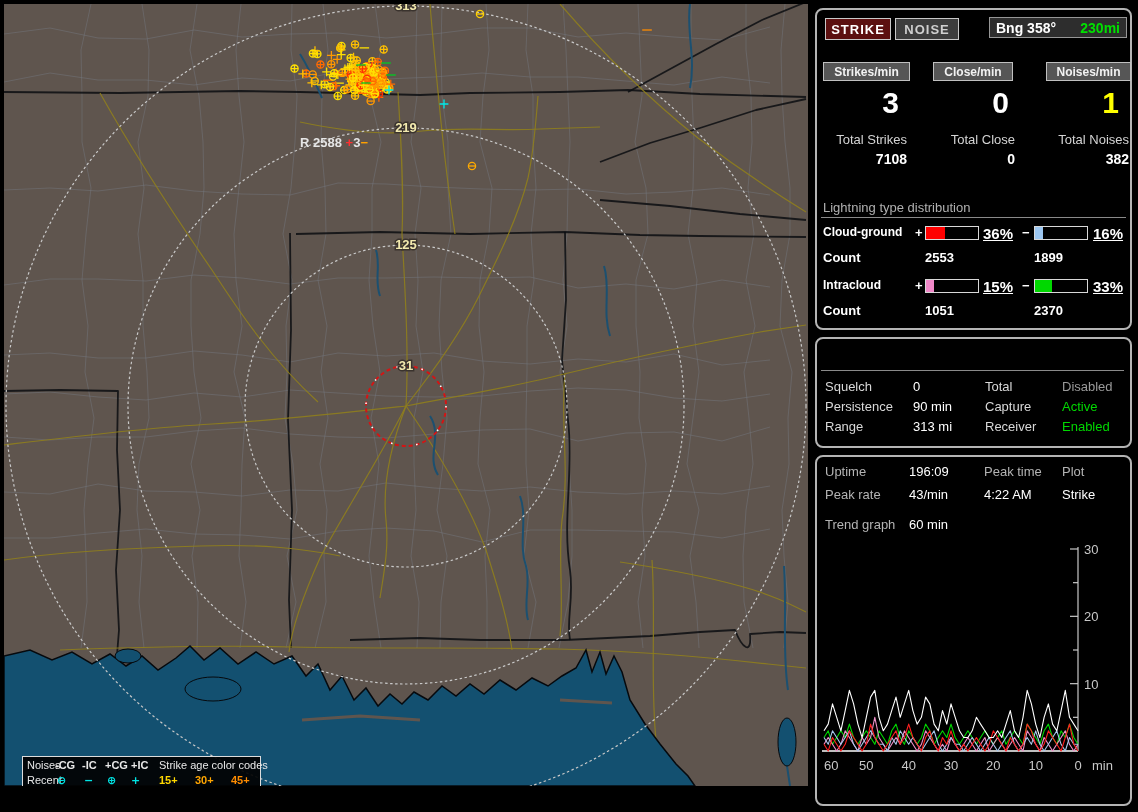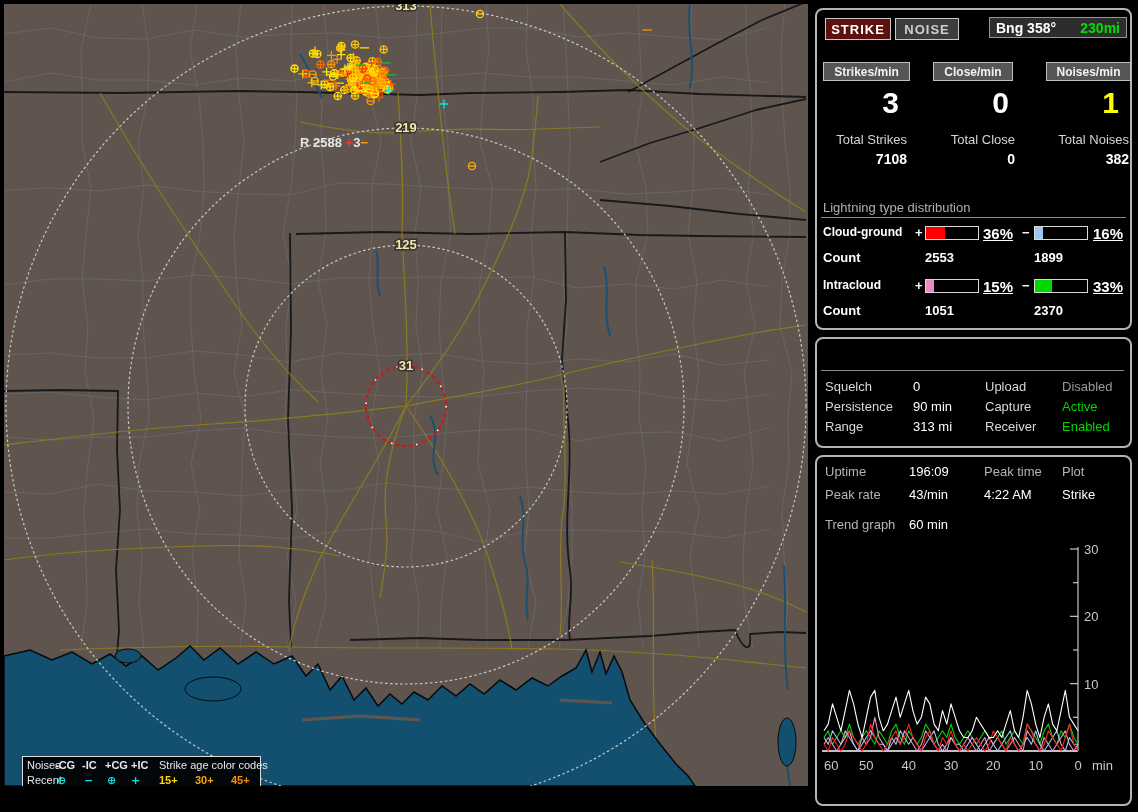--- a/index.html
+++ b/index.html
@@ -919,21 +919,21 @@
     <div class="abs pct" style="left:276px;top:268px">33%</div>
     <div class="abs cnt" style="left:6px;top:293px">Count</div>
     <div class="abs cnt" style="left:108px;top:293px">1051</div>
     <div class="abs cnt" style="left:217px;top:293px">2370</div>
   </div>
 
   <div id="panel-status" class="panel">
     <div class="abs p2-hr"></div>
     <div class="abs lbl" style="left:8px;top:40px">Squelch</div>
     <div class="abs val" style="left:96px;top:40px">0</div>
-    <div class="abs lbl" style="left:168px;top:40px">Upload</div>
+    <div class="abs lbl" style="left:168px;top:40px">Total</div>
     <div class="abs val dim" style="left:245px;top:40px">Disabled</div>
     <div class="abs lbl" style="left:8px;top:60px">Persistence</div>
     <div class="abs val" style="left:96px;top:60px">90 min</div>
     <div class="abs lbl" style="left:168px;top:60px">Capture</div>
     <div class="abs val green" style="left:245px;top:60px">Active</div>
     <div class="abs lbl" style="left:8px;top:80px">Range</div>
     <div class="abs val" style="left:96px;top:80px">313 mi</div>
     <div class="abs lbl" style="left:168px;top:80px">Receiver</div>
     <div class="abs val green" style="left:245px;top:80px">Enabled</div>
   </div>

